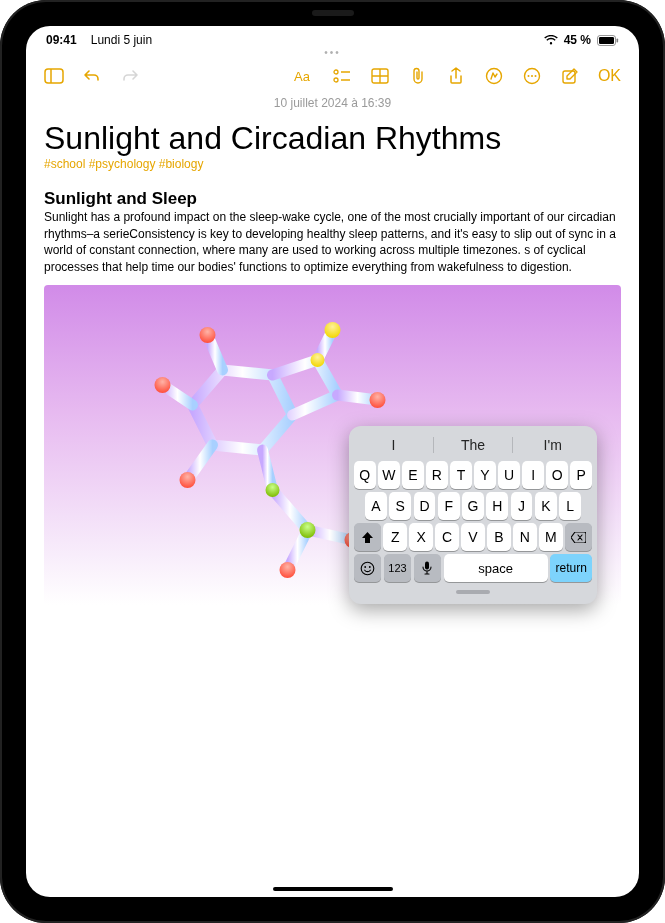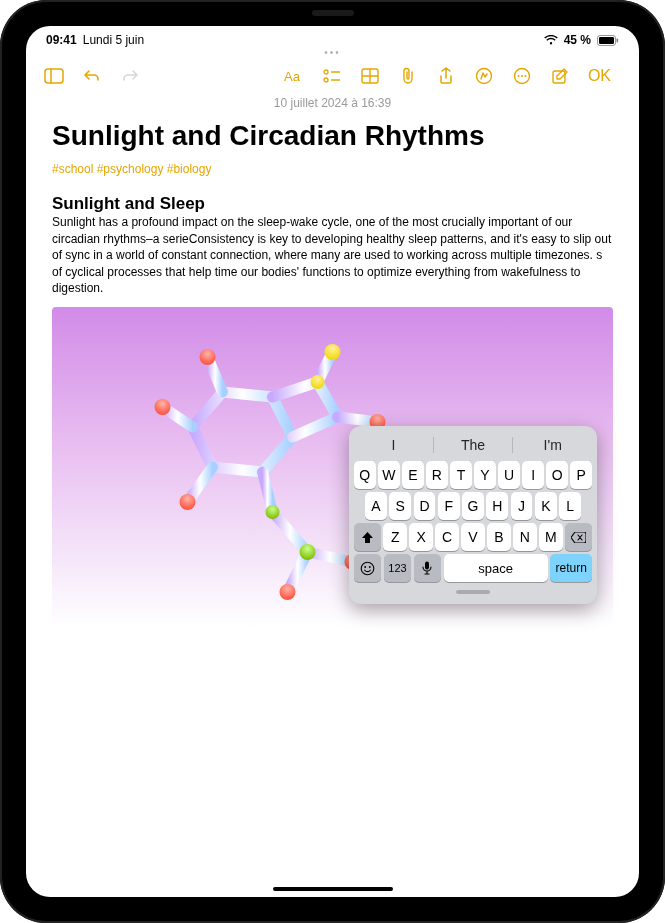--- a/index.html
+++ b/index.html
@@ -26,48 +26,48 @@
     width: 42px; height: 6px; border-radius: 3px; background: #1a1a1a;
   }
 
   
   .status-bar {
     display: flex; justify-content: space-between; align-items: center;
     font-size: 12px; font-weight: 600; color: #000;
     padding: 6px 20px 2px 20px;
     height: 24px;
   }
-  .status-left { display: flex; gap: 6px; align-items: flex-end; }
+  .status-left { display: flex; gap: 14px; align-items: flex-end; }
   .status-left .date { font-weight: 500; }
   .status-right { display: flex; gap: 6px; align-items: center; }
   .wifi-icon, .battery-icon { display: inline-block; }
   .wifi-icon svg, .battery-icon svg { display: block; }
 
   .three-dots { text-align: center; color: #b0b0b0; font-size: 10px; letter-spacing: 2px; line-height: 6px; height: 8px; }
 
   
   .toolbar {
     display: flex; justify-content: space-between; align-items: center;
-    padding: 6px 28px 6px 18px;
+    padding: 6px 18px 6px 18px;
     height: 36px;
   }
   .toolbar-group { display: flex; gap: 18px; align-items: center; }
   .tool-icon { color: #e6a600; display: flex; align-items: center; justify-content: center; width: 20px; height: 20px; }
   .tool-icon.disabled { color: #d6d6d6; }
   .tool-text { color: #e6a600; font-size: 16px; font-weight: 400; }
 
   
   .note {
-    padding: 0 26px;
+    padding: 0 18px;
     color: #000;
   }
   .note-date {
     text-align: center; color: #9a9a9a; font-size: 12px; padding: 2px 0 10px 0;
   }
-  .note-title { font-size: 28px; font-weight: 700; margin-bottom: 10px; }
+  .note-title { font-size: 32px; font-weight: 400; margin-bottom: 0; }
   .note-tags { color: #e6a600; font-size: 12px; margin-bottom: 18px; }
   .note-subtitle { font-size: 17px; font-weight: 700; margin-bottom: 0; }
   .note-body { font-size: 12px; line-height: 1.38; margin-bottom: 10px; }
 
   
   .note-image {
     width: 100%; height: 320px; border-radius: 4px; overflow: hidden;
     position: relative;
     background: linear-gradient(180deg, #d18be8 0%, #e7baf0 40%, #f6e8fa 80%, #ffffff 100%);
   }

